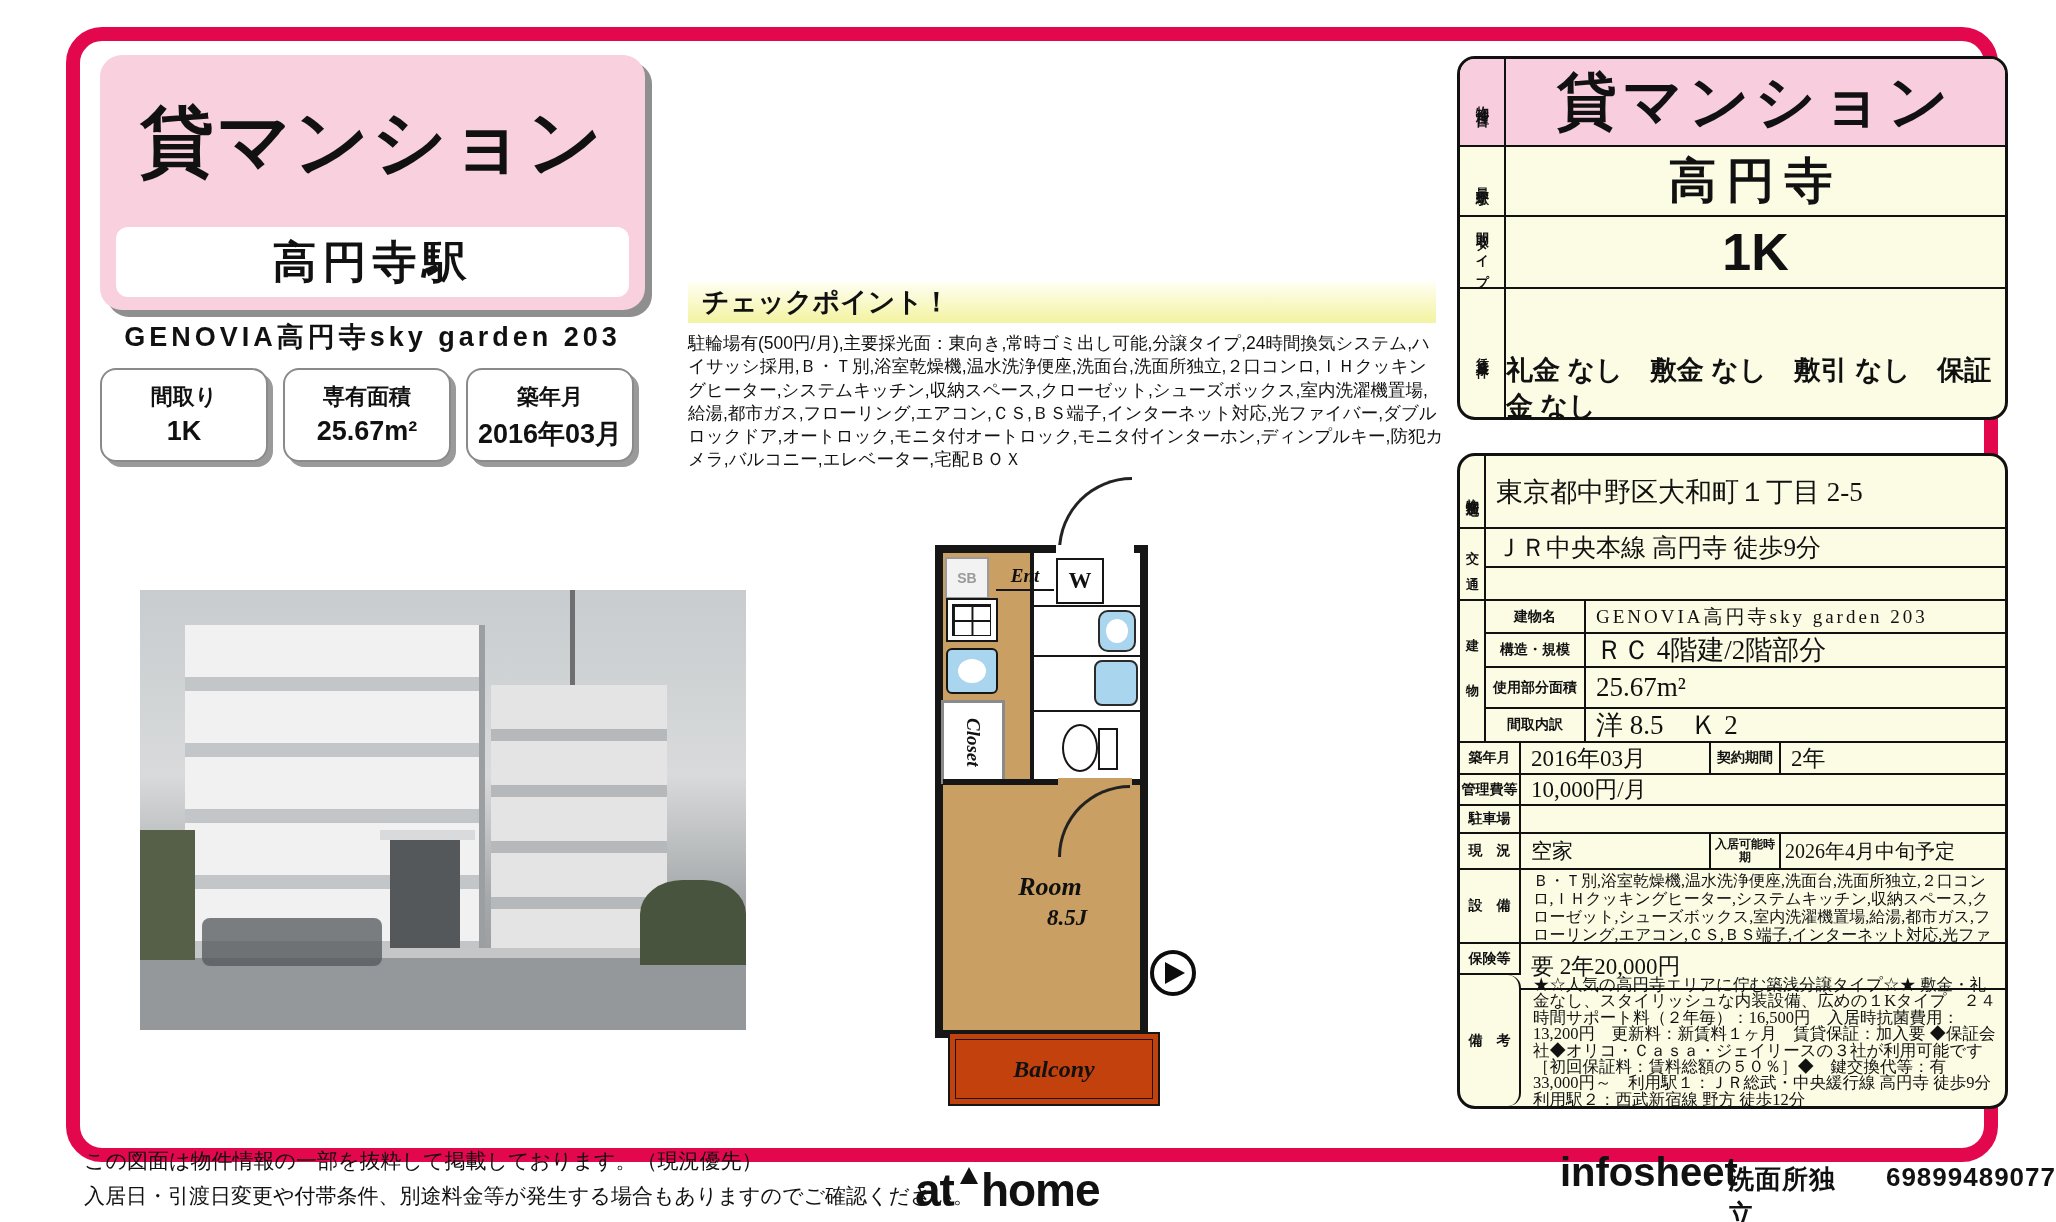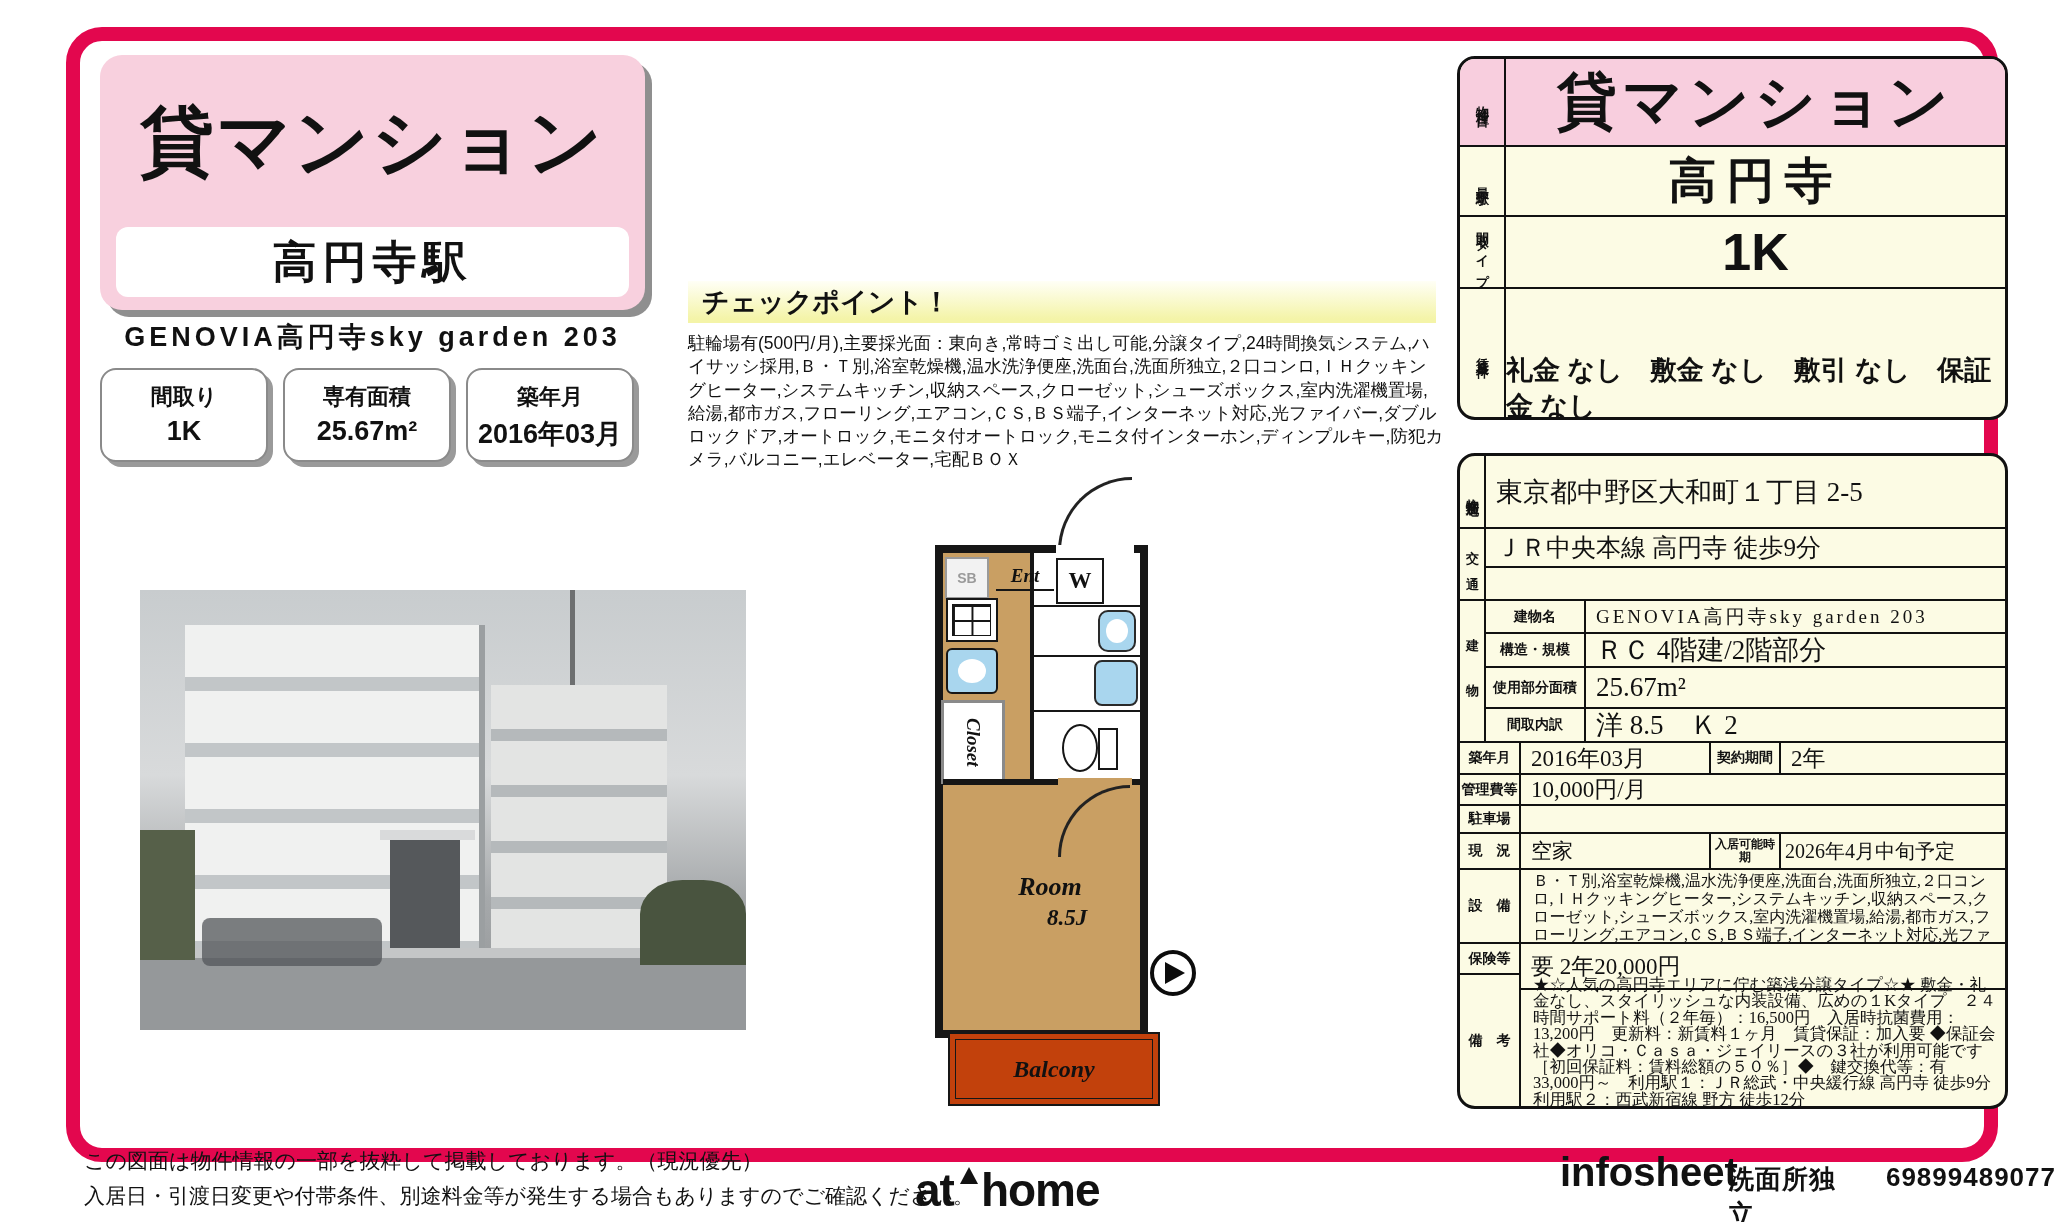--- a/index.html
+++ b/index.html
@@ -193,21 +193,21 @@
     <div class="cell bR bB vcell" style="left:61px;top:378px;width:190px;height:36px;font-size:21px;">空家</div>
     <div class="cell bR bB hlab" style="left:251px;top:378px;width:70px;height:36px;font-size:12px;line-height:1.1;">入居可能時期</div>
     <div class="cell bB vcell" style="left:321px;top:378px;width:224px;height:36px;font-size:20px;padding-left:4px;">2026年4月中旬予定</div>
 
     <div class="cell bR bB hlab" style="left:0;top:414px;width:61px;height:74px;">設　備</div>
     <div class="cell bB serif" style="left:61px;top:414px;width:484px;height:74px;font-size:16px;line-height:18px;padding:2px 6px 0 12px;overflow:hidden;">Ｂ・Ｔ別,浴室乾燥機,温水洗浄便座,洗面台,洗面所独立,２口コンロ,ＩＨクッキングヒーター,システムキッチン,収納スペース,クローゼット,シューズボックス,室内洗濯機置場,給湯,都市ガス,フローリング,エアコン,ＣＳ,ＢＳ端子,インターネット対応,光ファイバー,ダブルロックドア,オート...</div>
 
     <div class="cell bR bB hlab" style="left:0;top:488px;width:61px;height:31px;">保険等</div>
     <div class="cell bB vcell" style="left:61px;top:488px;width:484px;height:46px;font-size:23px;">要 2年20,000円</div>
 
-    <div class="cell bR hlab" style="left:0;top:519px;width:61px;height:131px;">備　考</div>
+    <div class="cell bR hlab" style="left:0;top:519px;width:61px;height:131px;border-radius:13px;">備　考</div>
     <div class="cell serif" style="left:61px;top:519px;width:484px;height:131px;font-size:16.5px;line-height:16.4px;padding:2px 6px 0 12px;overflow:hidden;">★☆人気の高円寺エリアに佇む築浅分譲タイプ☆★ 敷金・礼金なし、スタイリッシュな内装設備、広めの１Kタイプ　２４時間サポート料（２年毎）：16,500円　入居時抗菌費用：13,200円　更新料：新賃料１ヶ月　賃貸保証：加入要 ◆保証会社◆オリコ・Ｃａｓａ・ジェイリースの３社が利用可能です［初回保証料：賃料総額の５０％］◆　鍵交換代等：有　33,000円～　利用駅１：ＪＲ総武・中央緩行線 高円寺 徒歩9分　利用駅２：西武新宿線 野方 徒歩12分</div>
   </div>
 
   <div class="a disc" style="top:1182px;">入居日・引渡日変更や付帯条件、別途料金等が発生する場合もありますのでご確認ください。</div>
   <div class="a disc" style="top:1147px;">この図面は物件情報の一部を抜粋して掲載しております。（現況優先）</div>
   <div class="a logo">
     <span>at</span>
     <span class="tri"></span>
     <span>home</span>
   </div>

